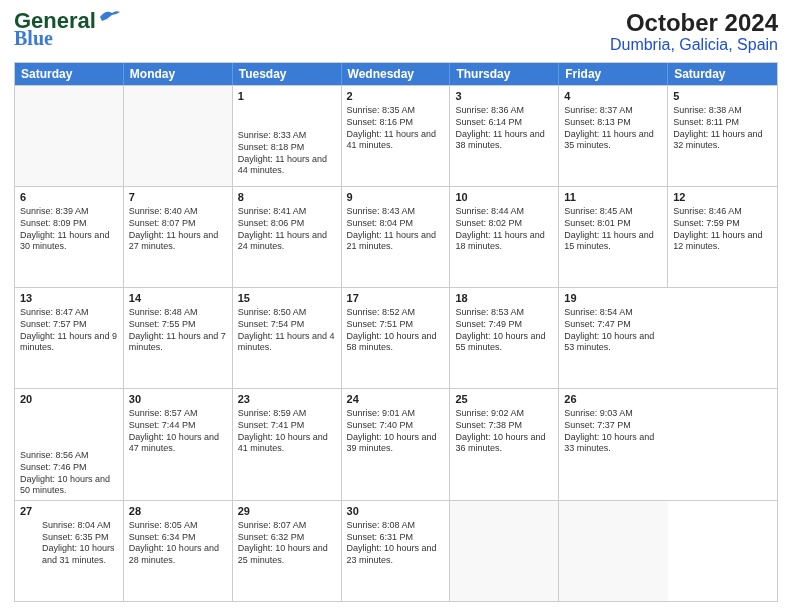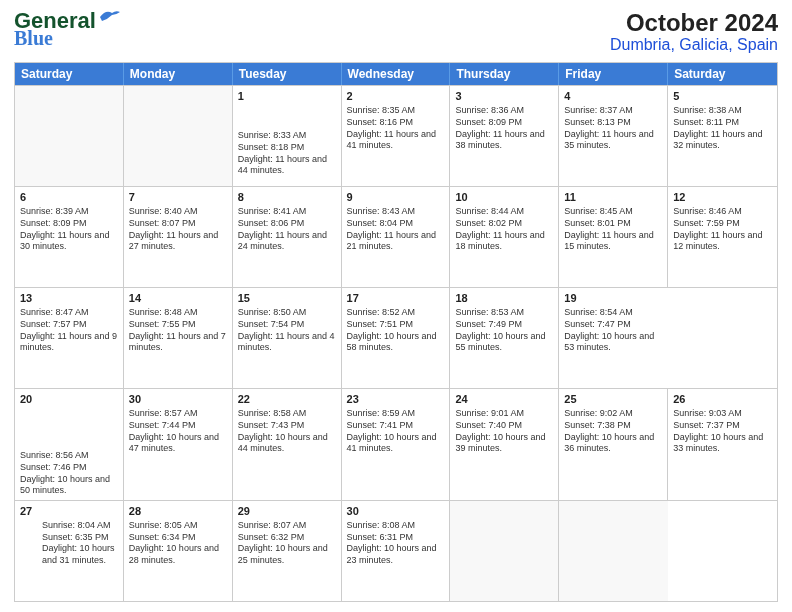--- a/index.html
+++ b/index.html
@@ -149,21 +149,21 @@
           </div>
           <div class="cal-cell">
             <span class="cell-day">2</span>
             <div class="cell-info" style="white-space: pre-line;">Sunrise: 8:35 AM
 Sunset: 8:16 PM
 Daylight: 11 hours and 41 minutes.</div>
           </div>
           <div class="cal-cell">
             <span class="cell-day">3</span>
             <div class="cell-info" style="white-space: pre-line;">Sunrise: 8:36 AM
-Sunset: 8:09 PM
+Sunset: 6:14 PM
 Daylight: 11 hours and 38 minutes.</div>
           </div>
           <div class="cal-cell">
             <span class="cell-day">4</span>
             <div class="cell-info" style="white-space: pre-line;">Sunrise: 8:37 AM
 Sunset: 8:13 PM
 Daylight: 11 hours and 35 minutes.</div>
           </div>
           <div class="cal-cell">
             <span class="cell-day">5</span>
@@ -259,26 +259,20 @@
             <span class="cell-day">20</span>
             <div class="cell-info" style="white-space: pre-line; margin-top: 43px;">Sunrise: 8:56 AM
 Sunset: 7:46 PM
 Daylight: 10 hours and 50 minutes.</div>
           </div>
           <div class="cal-cell">
             <span class="cell-day">30</span>
             <div class="cell-info" style="white-space: pre-line;">Sunrise: 8:57 AM
 Sunset: 7:44 PM
 Daylight: 10 hours and 47 minutes.</div>
-          </div>
-          <div class="cal-cell">
-            <span class="cell-day">22</span>
-            <div class="cell-info" style="white-space: pre-line;">Sunrise: 8:58 AM
-Sunset: 7:43 PM
-Daylight: 10 hours and 44 minutes.</div>
           </div>
           <div class="cal-cell">
             <span class="cell-day">23</span>
             <div class="cell-info" style="white-space: pre-line;">Sunrise: 8:59 AM
 Sunset: 7:41 PM
 Daylight: 10 hours and 41 minutes.</div>
           </div>
           <div class="cal-cell">
             <span class="cell-day">24</span>
             <div class="cell-info" style="white-space: pre-line;">Sunrise: 9:01 AM

